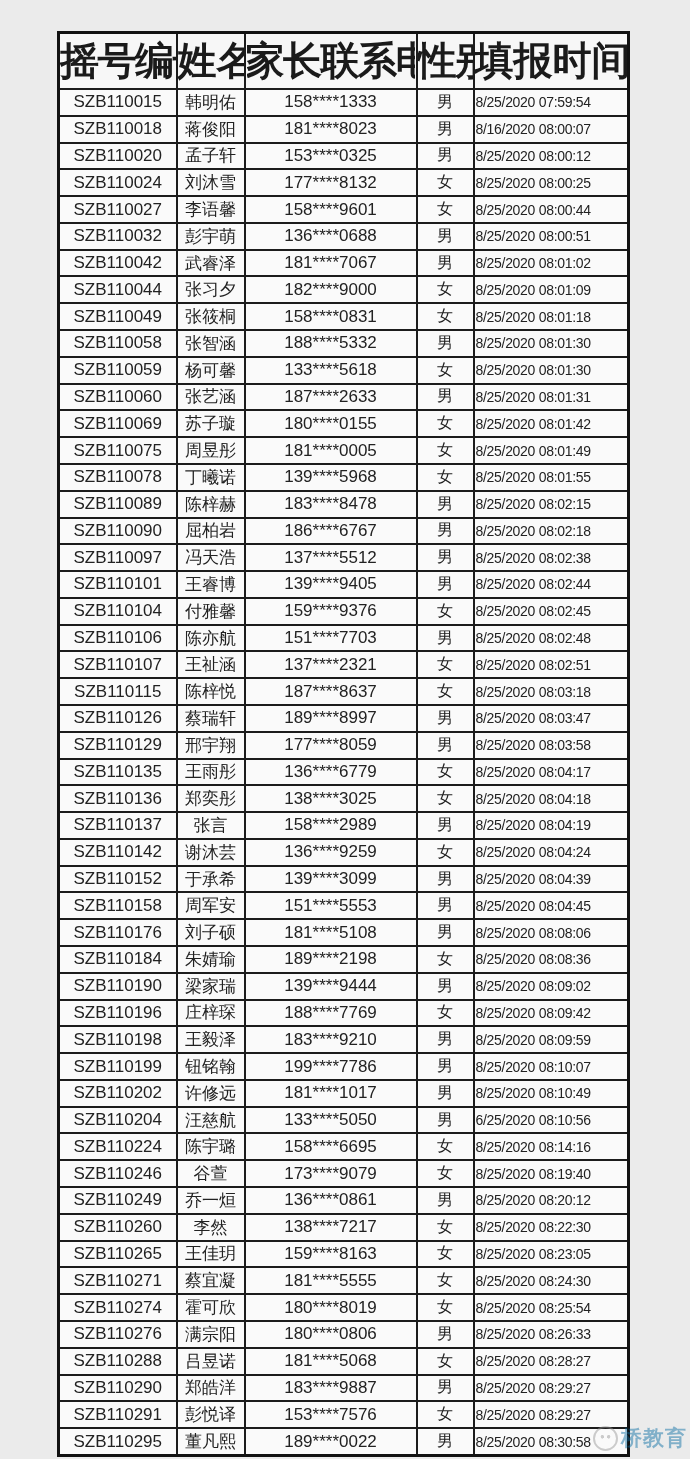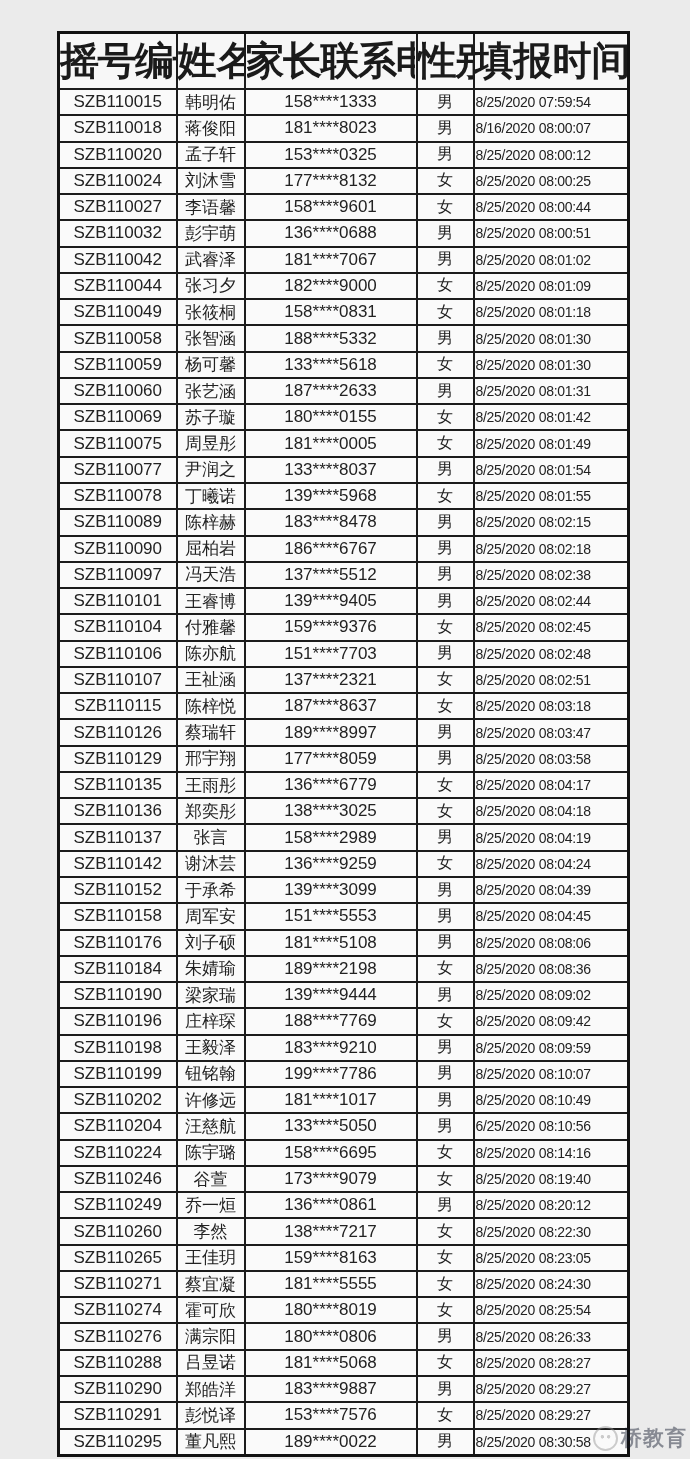--- a/index.html
+++ b/index.html
@@ -47,21 +47,21 @@
     text-align: left;
     font-size: 14px;
     letter-spacing: -0.3px;
     padding-left: 1px;
   }
 
   .watermark {
     position: absolute; right: 3px; bottom: 7px;
     display: flex; align-items: center; gap: 3px;
     opacity: 0.45;
-    color: #0f172a;
+    color: #0369a1;
     font-size: 21px;
     font-weight: 700;
     letter-spacing: 1px;
     pointer-events: none;
   }
   .wm-logo {
     width: 21px; height: 21px;
     border: 2px solid #949494;
     border-radius: 50%;
     display: inline-block;
@@ -185,27 +185,20 @@
           <td class="c4">8/25/2020 08:01:42</td>
         </tr>
         <tr>
           <td class="c0">SZB110075</td>
           <td class="c1">周昱彤</td>
           <td class="c2">181****0005</td>
           <td class="c3">女</td>
           <td class="c4">8/25/2020 08:01:49</td>
         </tr>
         <tr>
-          <td class="c0">SZB110077</td>
-          <td class="c1">尹润之</td>
-          <td class="c2">133****8037</td>
-          <td class="c3">男</td>
-          <td class="c4">8/25/2020 08:01:54</td>
-        </tr>
-        <tr>
           <td class="c0">SZB110078</td>
           <td class="c1">丁曦诺</td>
           <td class="c2">139****5968</td>
           <td class="c3">女</td>
           <td class="c4">8/25/2020 08:01:55</td>
         </tr>
         <tr>
           <td class="c0">SZB110089</td>
           <td class="c1">陈梓赫</td>
           <td class="c2">183****8478</td>

